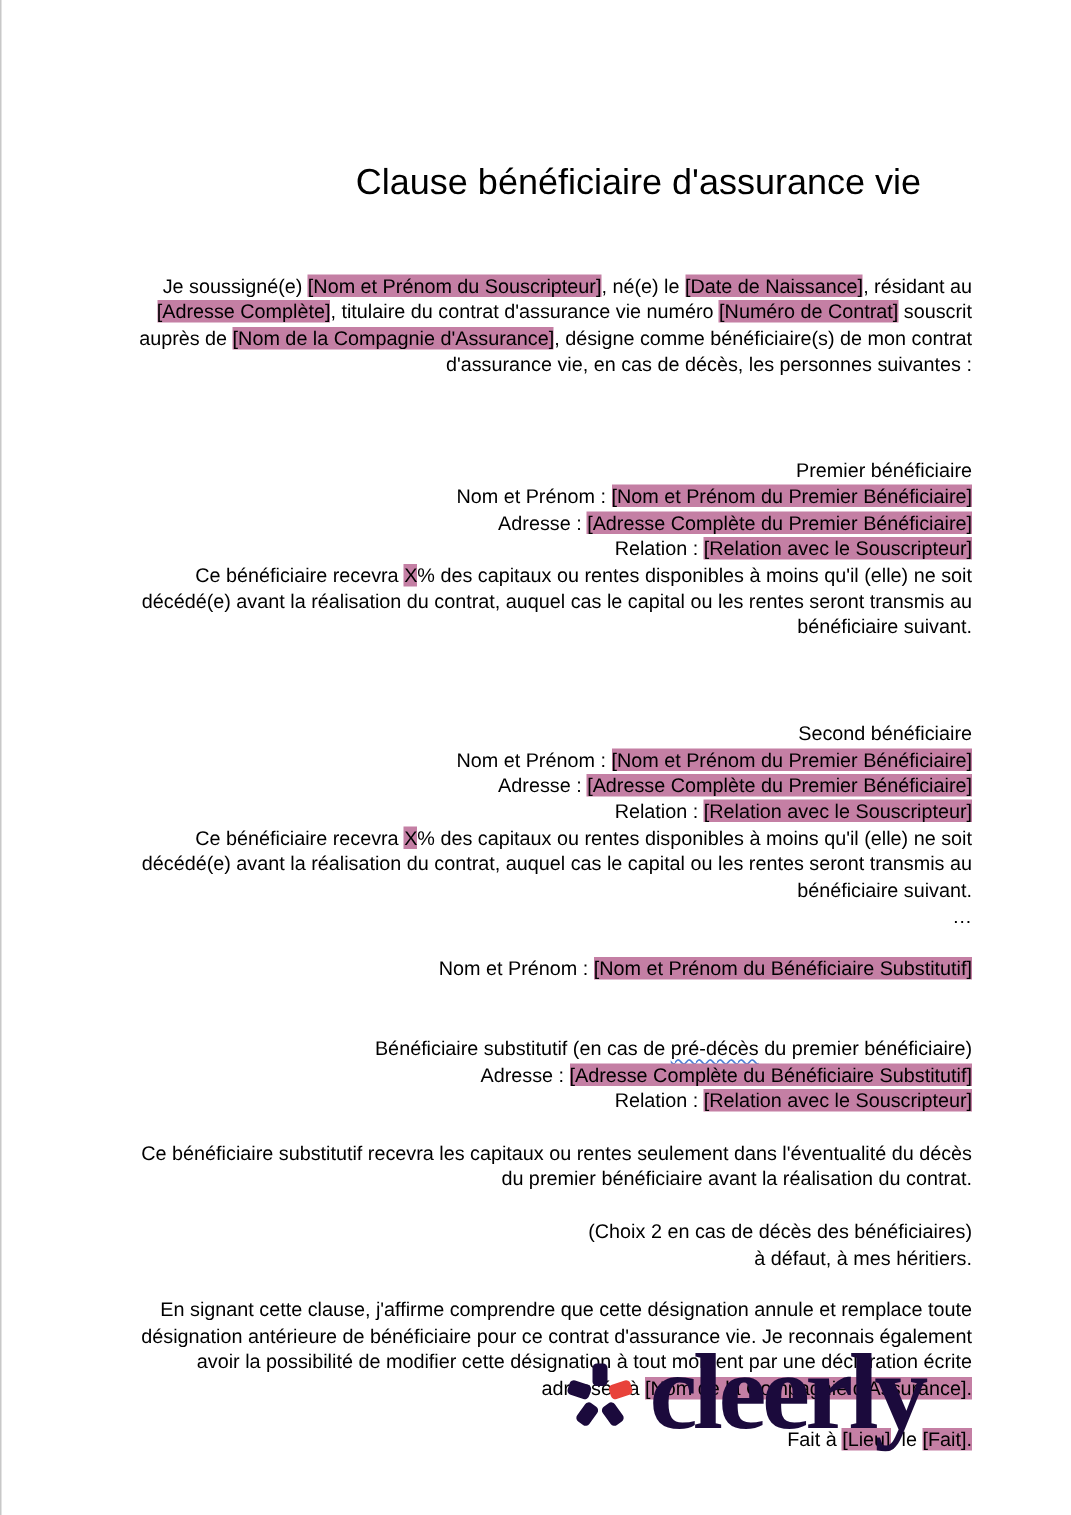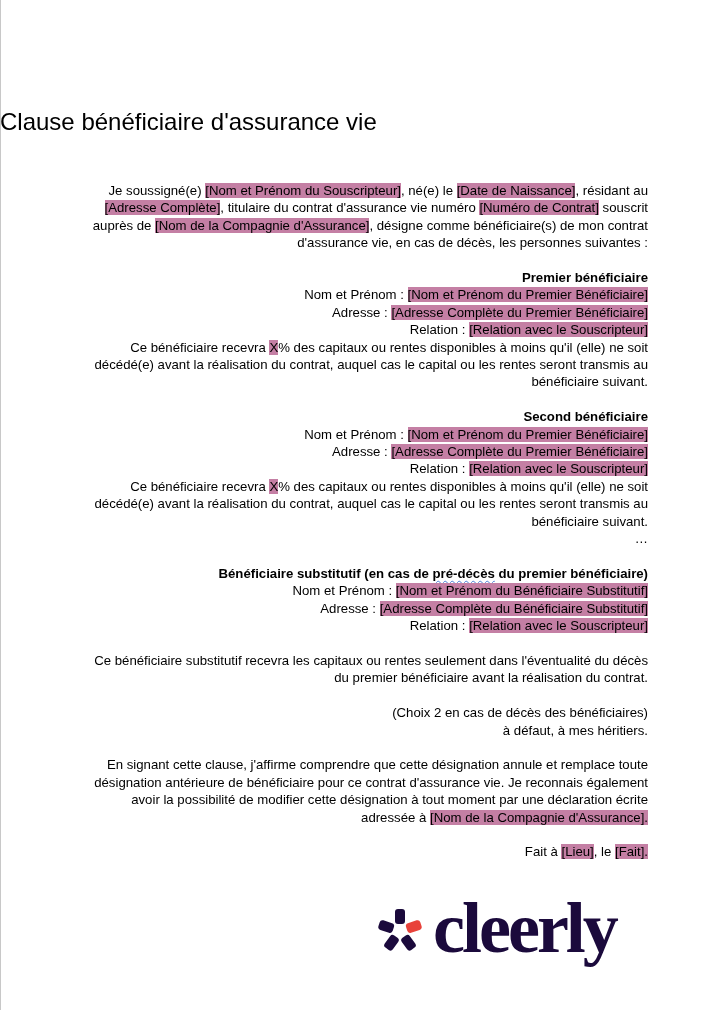--- a/index.html
+++ b/index.html
@@ -1,25 +1,25 @@
 <!DOCTYPE html>
 <html><head>
 <meta charset="utf-8">
 <style>
   html, body { margin: 0; padding: 0; background: #ffffff; }
   body { width: 714px; height: 1010px; position: relative; overflow: hidden;
          font-family: "Liberation Sans", sans-serif; color: #000; }
   .page-edge { position: absolute; left: 0; top: 0; width: 1px; height: 1010px; background: #c8c8c8; }
-  .title { position: absolute; left: 0; width: 614px; top: 108px; text-align: left;
+  .title { position: absolute; left: 0; width: 614px; top: 108px; text-align: right;
            font-size: 24px; font-weight: normal; margin: 0; }
   .body { position: absolute; left: 88px; top: 182px; width: 560px; font-size: 13.2px; line-height: 17.4px; }
   .p { margin: 0; text-align: right; }
   .gap { height: 17.4px; }
   .hl { background: #c47fa4; }
-  .b { font-weight: bold; }
+  .b { font-weight: normal; margin-top: 36px; }
   .squig { text-decoration: underline wavy #4a7fd6; text-decoration-thickness: 1px; text-underline-offset: 2px; }
   .logo { position: absolute; left: 375px; top: 896px; height: 80px; width: 330px; }
   .logo-mark { position: absolute; left: 0; top: 10px; width: 50px; height: 50px; }
   .logo-text { position: absolute; left: 58px; top: -8px; font-family: Liberation Serif, serif;
                font-weight: bold; font-size: 72px; letter-spacing: -3px; color: #1b0a3c; line-height: 80px; }
 </style>
 </head>
 <body>
 
 <div class="page-edge"></div>
@@ -46,22 +46,22 @@
     <p class="p"><span>Nom et Prénom : </span><span class="hl">[Nom et Prénom du Premier Bénéficiaire]</span></p>
     <p class="p"><span>Adresse : </span><span class="hl">[Adresse Complète du Premier Bénéficiaire]</span></p>
     <p class="p"><span>Relation : </span><span class="hl">[Relation avec le Souscripteur]</span></p>
     <p class="p"><span>Ce bénéficiaire recevra </span><span class="hl">X</span><span>% des capitaux ou rentes disponibles à moins qu'il (elle) ne soit décédé(e) avant la réalisation du contrat, auquel cas le capital ou les rentes seront transmis au bénéficiaire suivant.</span></p>
     <p class="p">…</p>
   </div>
 
   <div class="gap"></div>
 
   <div>
+    <p class="p"><span>Nom et Prénom : </span><span class="hl">[Nom et Prénom du Bénéficiaire Substitutif]</span></p>
     <p class="p b"><span>Bénéficiaire substitutif (en cas de </span><span class="squig">pré-décès</span><span> du premier bénéficiaire)</span></p>
-    <p class="p"><span>Nom et Prénom : </span><span class="hl">[Nom et Prénom du Bénéficiaire Substitutif]</span></p>
     <p class="p"><span>Adresse : </span><span class="hl">[Adresse Complète du Bénéficiaire Substitutif]</span></p>
     <p class="p"><span>Relation : </span><span class="hl">[Relation avec le Souscripteur]</span></p>
     <div class="gap"></div>
     <p class="p">Ce bénéficiaire substitutif recevra les capitaux ou rentes seulement dans l'éventualité du décès du premier bénéficiaire avant la réalisation du contrat.</p>
   </div>
 
   <div class="gap"></div>
 
   <div>
     <p class="p">(Choix 2 en cas de décès des bénéficiaires)</p>

